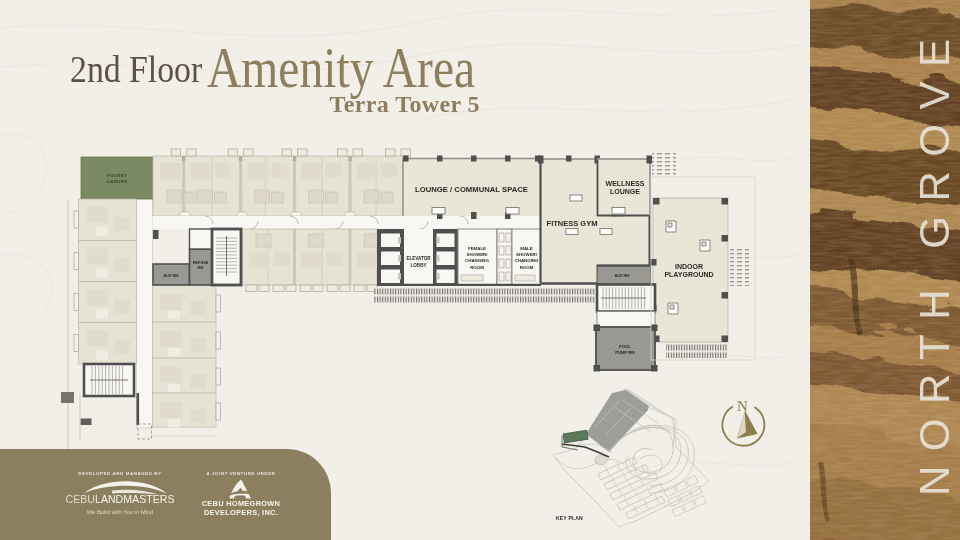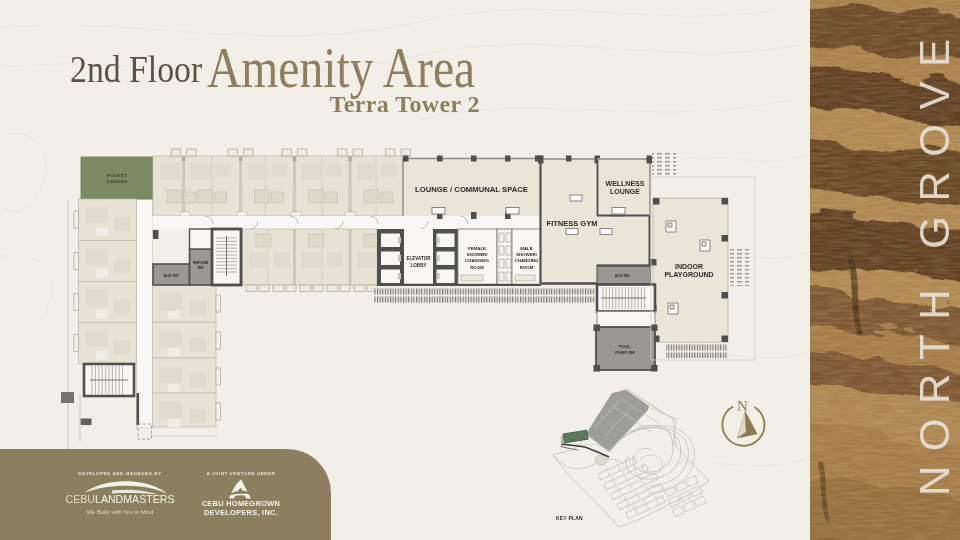--- a/index.html
+++ b/index.html
@@ -602,21 +602,21 @@
 <g>
         <polygon points="745,410.5 757.5,434 737,438.5" fill="#8d7c4e"></polygon>
         <polygon points="744.6,411.5 737.6,437.8 746,432" fill="#dcd7c8"></polygon>
       </g>
 </svg>
 
 <div class="abs" style="left:70px;top:51px;font-family:'Liberation Serif',serif;font-size:37.5px;line-height:1;color:#5e5040;transform:scaleX(0.9);transform-origin:0 0;white-space:nowrap;">2nd Floor</div>
 
 <div class="abs" style="left:207px;top:39px;font-family:'Liberation Serif',serif;font-size:58px;line-height:1;color:#8e7e5d;transform:scaleX(0.82);transform-origin:0 0;white-space:nowrap;">Amenity Area</div>
 
-<div class="abs" style="left:300px;top:92px;width:180px;text-align:right;font-family:'Liberation Serif',serif;font-size:24px;line-height:1;font-weight:bold;color:#8e7e5d;letter-spacing:0.4px;">Terra Tower 2</div>
+<div class="abs" style="left:300px;top:92px;width:180px;text-align:right;font-family:'Liberation Serif',serif;font-size:24px;line-height:1;font-weight:bold;color:#8e7e5d;letter-spacing:0.4px;">Terra Tower 5</div>
 
 <div class="abs" style="left:0;top:449px;width:331px;height:91px;background:#8c7f5f;border-top-right-radius:44px;"></div>
 
 <svg class="abs" style="left:0;top:449px" width="331" height="91" viewBox="0 0 331 91">
 
   <g>
         <text x="120" y="26" font-size="4.4" font-weight="bold" fill="#e9e5d8" text-anchor="middle" letter-spacing="0.6">DEVELOPED AND MANAGED BY</text>
       </g>
 
   <g>

